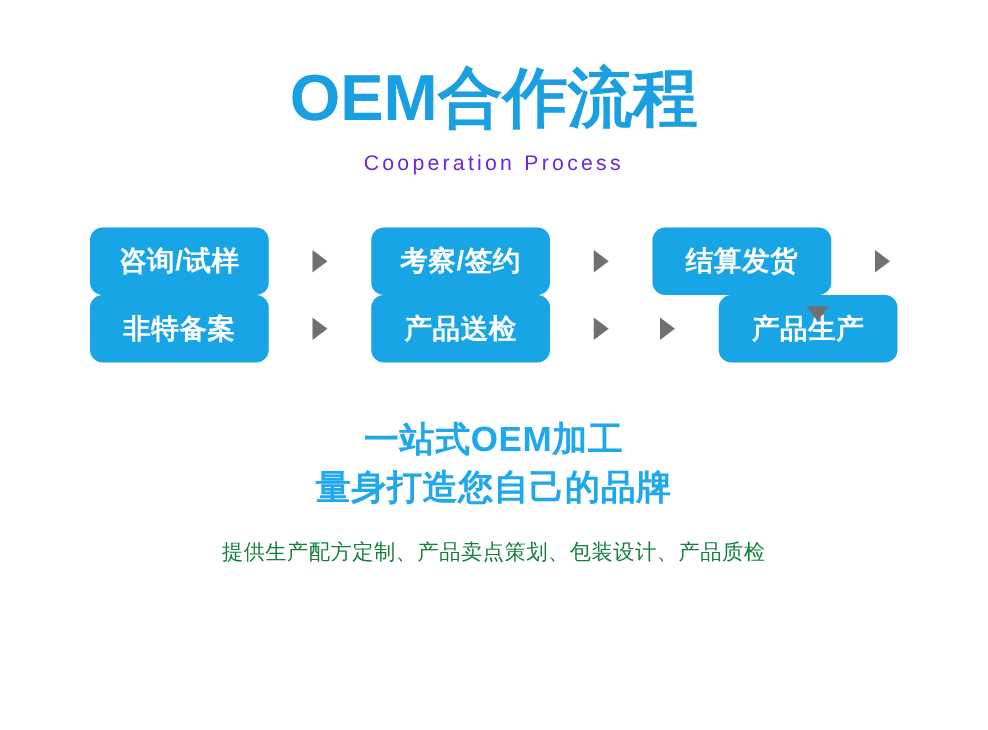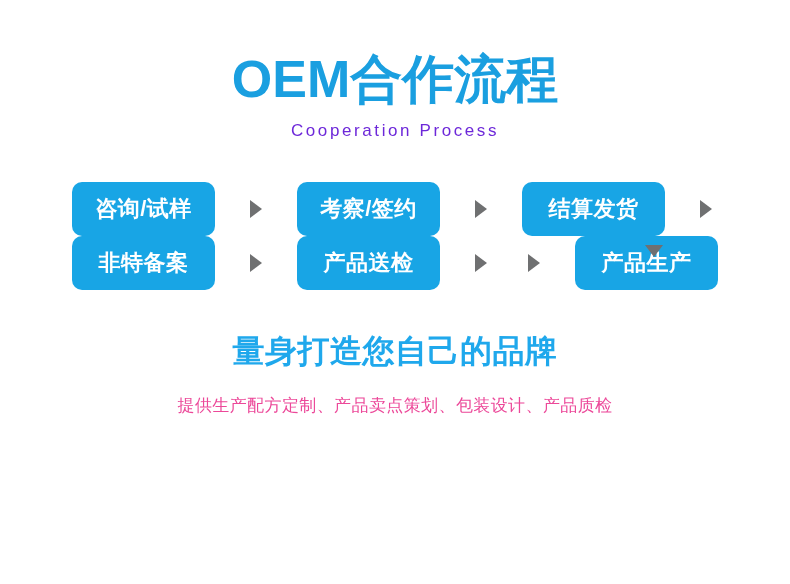--- a/index.html
+++ b/index.html
@@ -123,27 +123,26 @@
   .footer-headline {
     color: #1FA8EC;
     font-size: 28px;
     font-weight: 700;
     line-height: 36px;
     letter-spacing: 0.5px;
     margin: 0;
     white-space: nowrap;
   }
   .footer-headline.line2 {
-    font-size: 32px;
+    font-size: 28px;
     line-height: 40px;
-    font-family: Liberation Mono, monospace;
   }
   .footer-desc {
     margin: 18px 0 0 0;
-    color: #ec4899;
+    color: #15803d;
     font-size: 17px;
     line-height: 28px;
     letter-spacing: 0.4px;
     font-weight: 400;
     white-space: nowrap;
   }
 </style>
 </head>
 <body>
 
@@ -198,17 +197,18 @@
           <i></i>
         </span>
       <div class="flow-box">
         <span class="flow-box-label">产品生产</span>
       </div>
     </div>
 
   </div>
 
   <div class="footer">
+    <div class="footer-headline">一站式OEM加工</div>
     <div class="footer-headline line2">量身打造您自己的品牌</div>
     <div class="footer-desc">提供生产配方定制、产品卖点策划、包装设计、产品质检</div>
   </div>
 
 </div>
 
 </body></html>

